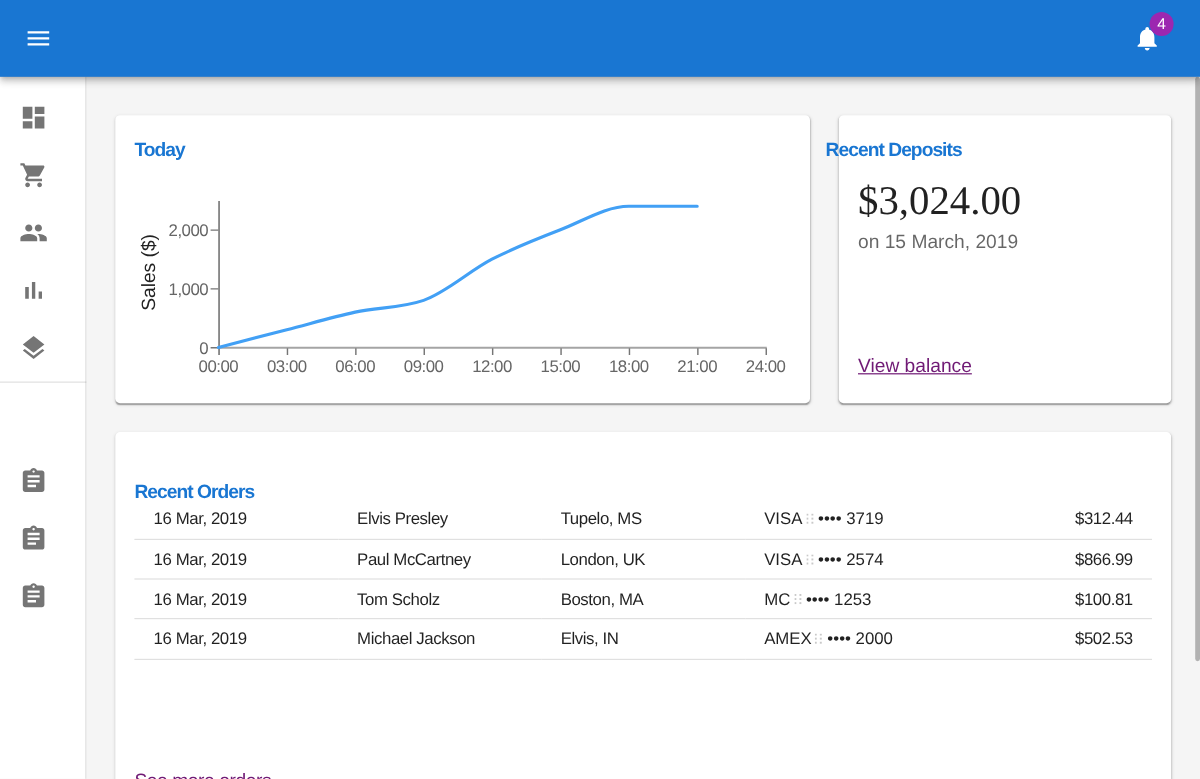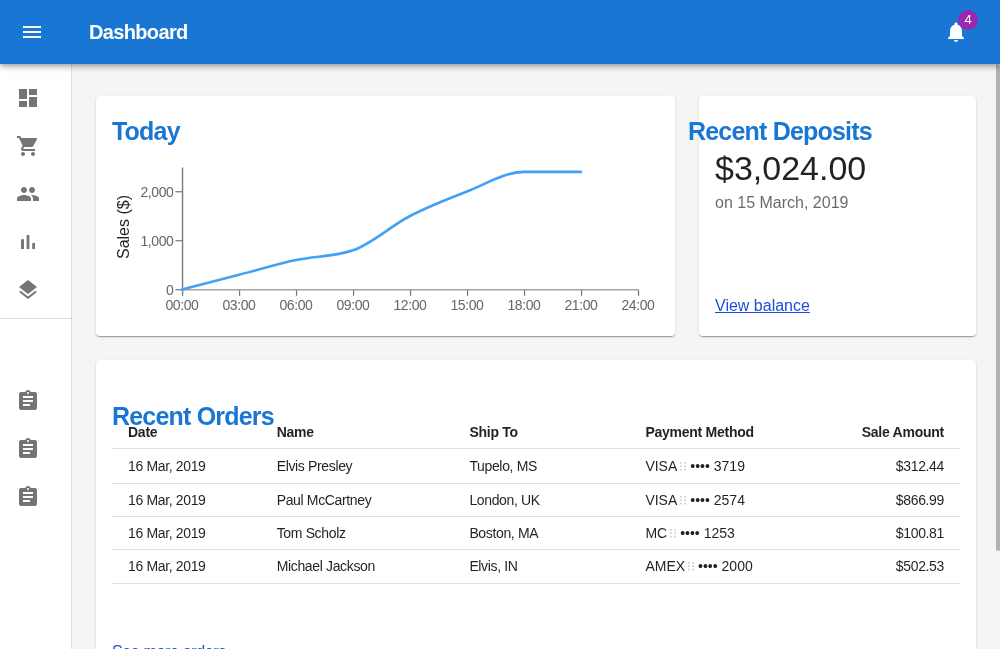--- a/index.html
+++ b/index.html
@@ -8,24 +8,24 @@
   #appbar {
     position:absolute; left:0; top:0; width:1000px; height:64px; background:#1976d2; z-index:30;
     box-shadow: 0px 2px 4px -1px rgba(0,0,0,0.2), 0px 4px 5px 0px rgba(0,0,0,0.14), 0px 1px 10px 0px rgba(0,0,0,0.12);
   }
   #appbar .title { position:absolute; left:89px; top:0; line-height:64px; font-size:20px; font-weight:bold; color:#fff; letter-spacing:-0.65px; }
   #sidebar { position:absolute; left:0; top:64px; width:72px; height:585px; background:#fff; border-right:1px solid rgba(0,0,0,0.12); z-index:20; }
   .sideicon { position:absolute; left:16px; width:24px; height:24px; }
   .divider { position:absolute; left:0; width:72px; border-top:1px solid rgba(0,0,0,0.12); }
   .card { position:absolute; background:#fff; border-radius:4px;
     box-shadow: 0px 2px 1px -1px rgba(0,0,0,0.2), 0px 1px 1px 0px rgba(0,0,0,0.14), 0px 1px 3px 0px rgba(0,0,0,0.12); }
-  .cardtitle { position:absolute; font-size:25px; font-weight:bold; color:#1976d2; letter-spacing:-0.8px; }
-  #deposit-amt { position:absolute; left:715px; top:149px; font-size:34px; color:rgba(0,0,0,0.87); }
+  .cardtitle { position:absolute; font-size:16px; font-weight:bold; color:#1976d2; letter-spacing:-0.8px; }
+  #deposit-amt { position:absolute; left:715px; top:149px; font-size:34px; color:rgba(0,0,0,0.87);font-family:Liberation Serif, serif; }
   #deposit-date { position:absolute; left:715px; top:194px; font-size:16px; color:rgba(0,0,0,0.6); }
-  .link { color:#1d4ed8; text-decoration:underline; }
+  .link { color:#701a75; text-decoration:underline; }
   table.orders { position:absolute; left:112px; top:415px; width:848px; border-collapse:collapse; table-layout:fixed; font-size:14px; color:rgba(0,0,0,0.87); }
   table.orders th { font-weight:bold; text-align:left; letter-spacing:-0.25px; padding:6.5px 16px; }
   table.orders th, table.orders td { line-height:20px; border-bottom:1px solid rgba(224,224,224,1); white-space:nowrap; overflow:hidden; }
   table.orders td { padding:6.2px 16px; letter-spacing:-0.35px;margin-top:45px; }
   table.orders td.pm { letter-spacing:0; }
   table.orders tr.r1 td { padding-top:7.25px; padding-bottom:6.25px; }
   table.orders .num { text-align:right; }
   #scrollthumb { position:absolute; left:995.5px; top:64px; width:4.5px; height:486.5px; background:#b2b2b2; border-radius:2.5px; z-index:25; }
   .dotglyph { display:inline-block; width:7px; height:9px; position:relative; margin:0 3px 0 3px; }
 </style>
@@ -78,27 +78,20 @@
   <text x="129.3" y="227" font-size="16" fill="rgba(0,0,0,0.87)" text-anchor="middle" font-family="Liberation Sans, sans-serif" transform="rotate(-90 129.3 227)">Sales ($)</text>
   <path d="M182.0,289.50C201.0,284.60,220.0,279.70,239.0,274.80C258.0,269.90,277.0,264.18,296.0,260.10C315.0,256.02,334.0,256.83,353.0,250.30C372.0,243.77,391.0,225.80,410.0,216.00C429.0,206.20,448.0,198.85,467.0,191.50C486.0,184.15,505.0,171.90,524.0,171.90C543.0,171.90,562.0,171.90,581.0,171.90" fill="none" stroke="#42a0f5" stroke-width="2.6" stroke-linecap="round"></path>
 </svg>
 
 <div id="deposit-amt">$3,024.00</div>
 <div id="deposit-date">on 15 March, 2019</div>
 <div class="abs" style="left:715px;top:297px;font-size:16px;"><span class="link">View balance</span></div>
 
 <table class="orders">
   <tbody>
-      <tr>
-    <th style="width:148.7px;">Date</th>
-    <th style="width:192.7px;">Name</th>
-    <th style="width:176px;">Ship To</th>
-    <th style="width:200px;">Payment Method</th>
-    <th class="num">Sale Amount</th>
-  </tr>
   <tr class="r1">
         <td>16 Mar, 2019</td>
         <td>Elvis Presley</td>
         <td>Tupelo, MS</td>
         <td class="pm">VISA<span class="dotglyph"><svg width="7" height="9" viewBox="0 0 7 9">
               <g fill="#c9c9c9">
                 <rect x="0" y="0" width="1.6" height="1.6"></rect>
                 <rect x="4.2" y="0" width="1.6" height="1.6"></rect>
                 <rect x="0" y="3.4" width="1.6" height="1.6"></rect>
                 <rect x="4.2" y="3.4" width="1.6" height="1.6"></rect>
@@ -184,20 +177,19 @@
     <path d="M19 3h-4.18C14.4 1.84 13.3 1 12 1c-1.3 0-2.4.84-2.82 2H5c-1.1 0-2 .9-2 2v14c0 1.1.9 2 2 2h14c1.1 0 2-.9 2-2V5c0-1.1-.9-2-2-2zm-7 0c.55 0 1 .45 1 1s-.45 1-1 1-1-.45-1-1 .45-1 1-1zm2 14H7v-2h7v2zm3-4H7v-2h10v2zm0-4H7V7h10v2z"></path>
   </svg>
 <svg class="sideicon" style="top:484.5px;z-index:22;" viewBox="0 0 24 24" fill="#757575">
     <path d="M19 3h-4.18C14.4 1.84 13.3 1 12 1c-1.3 0-2.4.84-2.82 2H5c-1.1 0-2 .9-2 2v14c0 1.1.9 2 2 2h14c1.1 0 2-.9 2-2V5c0-1.1-.9-2-2-2zm-7 0c.55 0 1 .45 1 1s-.45 1-1 1-1-.45-1-1 .45-1 1-1zm2 14H7v-2h7v2zm3-4H7v-2h10v2zm0-4H7V7h10v2z"></path>
   </svg>
 
 <div id="appbar">
   <svg class="abs" style="left:20px;top:19.8px;" width="24" height="24" viewBox="0 0 24 24" fill="#fff">
       <path d="M3 18h18v-2H3v2zm0-5h18v-2H3v2zm0-7v2h18V6H3z"></path>
     </svg>
-  <div class="title">Dashboard</div>
   <svg class="abs" style="left:944px;top:20.2px;" width="24" height="24" viewBox="0 0 24 24" fill="#fff">
       <path d="M12 22c1.1 0 2-.9 2-2h-4c0 1.1.89 2 2 2zm6-6v-5c0-3.07-1.64-5.64-4.5-6.32V4c0-.83-.67-1.5-1.5-1.5s-1.5.67-1.5 1.5v.68C7.63 5.36 6 7.92 6 11v5l-2 2v1h16v-1l-2-2z"></path>
     </svg>
   <div class="abs" style="left:958px;top:10px;width:20px;height:20px;border-radius:50%;background:#9c27b0;color:#fff;font-size:13px;text-align:center;line-height:20px;">4</div>
 </div>
 
 <div id="scrollthumb"></div>
 
 </body></html>

